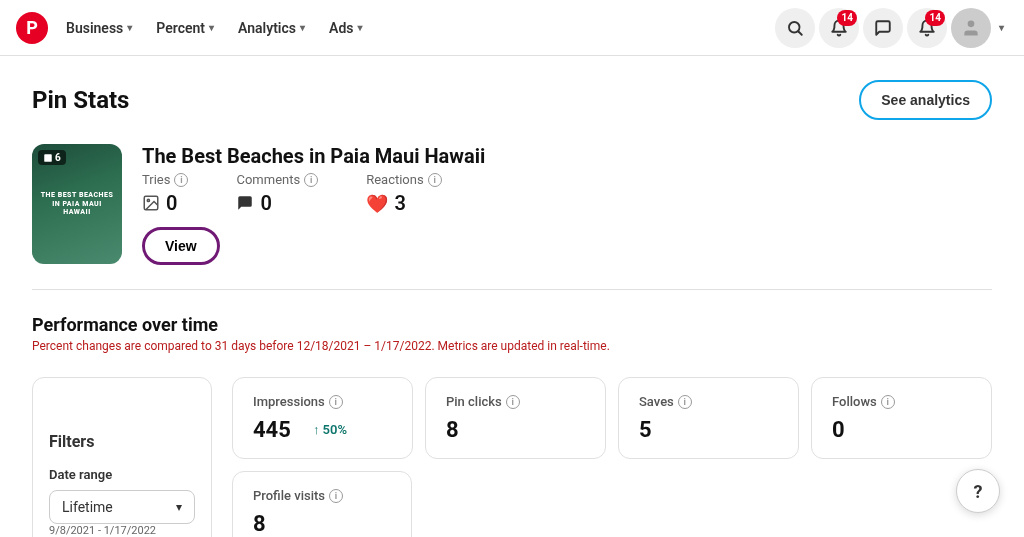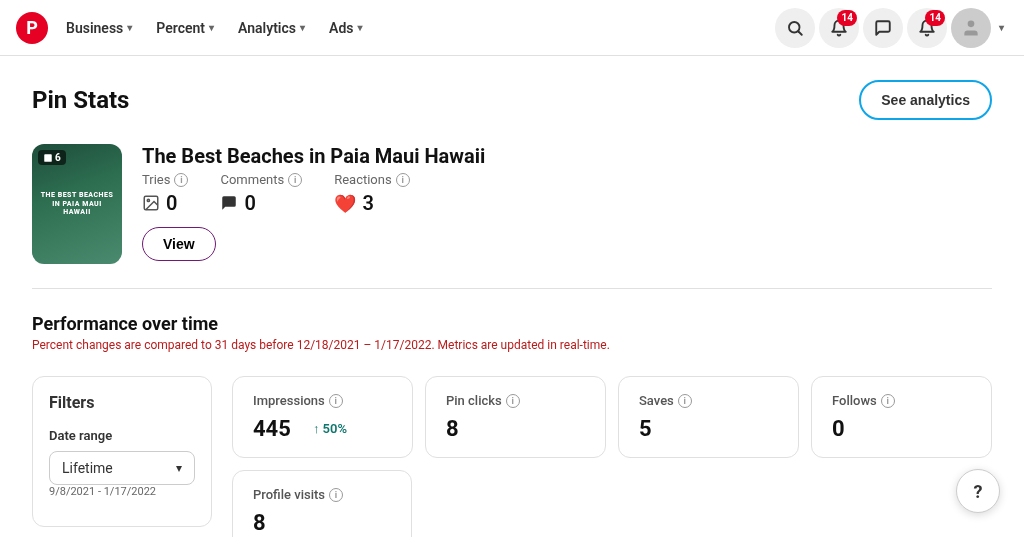--- a/index.html
+++ b/index.html
@@ -154,21 +154,21 @@
       margin-bottom: 4px;
     }
     .pin-published {
       font-size: 13px;
       color: #666;
       margin-bottom: 16px;
     }
     .pin-stats-row {
       display: flex;
       align-items: flex-end;
-      gap: 32px;
+      gap: 48px;
     }
     .pin-stat-item { }
     .pin-stat-label {
       display: flex; align-items: center; gap: 4px;
       font-size: 13px;
       color: #666;
       margin-bottom: 4px;
     }
     .pin-stat-value {
       display: flex; align-items: center; gap: 6px;
@@ -182,21 +182,21 @@
       border: 1.5px solid #999;
       display: inline-flex; align-items: center; justify-content: center;
       font-size: 9px;
       color: #999;
       cursor: pointer;
       font-weight: bold;
     }
     .view-btn {
       margin-top: 12px;
       padding: 8px 20px;
-      border: 1px solid #701a75;
+      border: 3px solid #701a75;
       border-radius: 24px;
       background: #fff;
       cursor: pointer;
       font-weight: 600;
       font-size: 14px;
     }
 
     
     .perf-section { }
     .perf-title {
@@ -221,20 +221,21 @@
       flex-shrink: 0;
       border: 1px solid #e0e0e0;
       border-radius: 12px;
       padding: 16px;
       height: fit-content;
     }
     .filters-title {
       font-weight: 700;
       font-size: 16px;
       margin-bottom: 16px;
+      margin-top: 38px;
     }
     .filter-label {
       font-weight: 600;
       font-size: 13px;
       margin-bottom: 8px;
     }
     .filter-dropdown {
       display: flex;
       align-items: center;
       justify-content: space-between;

